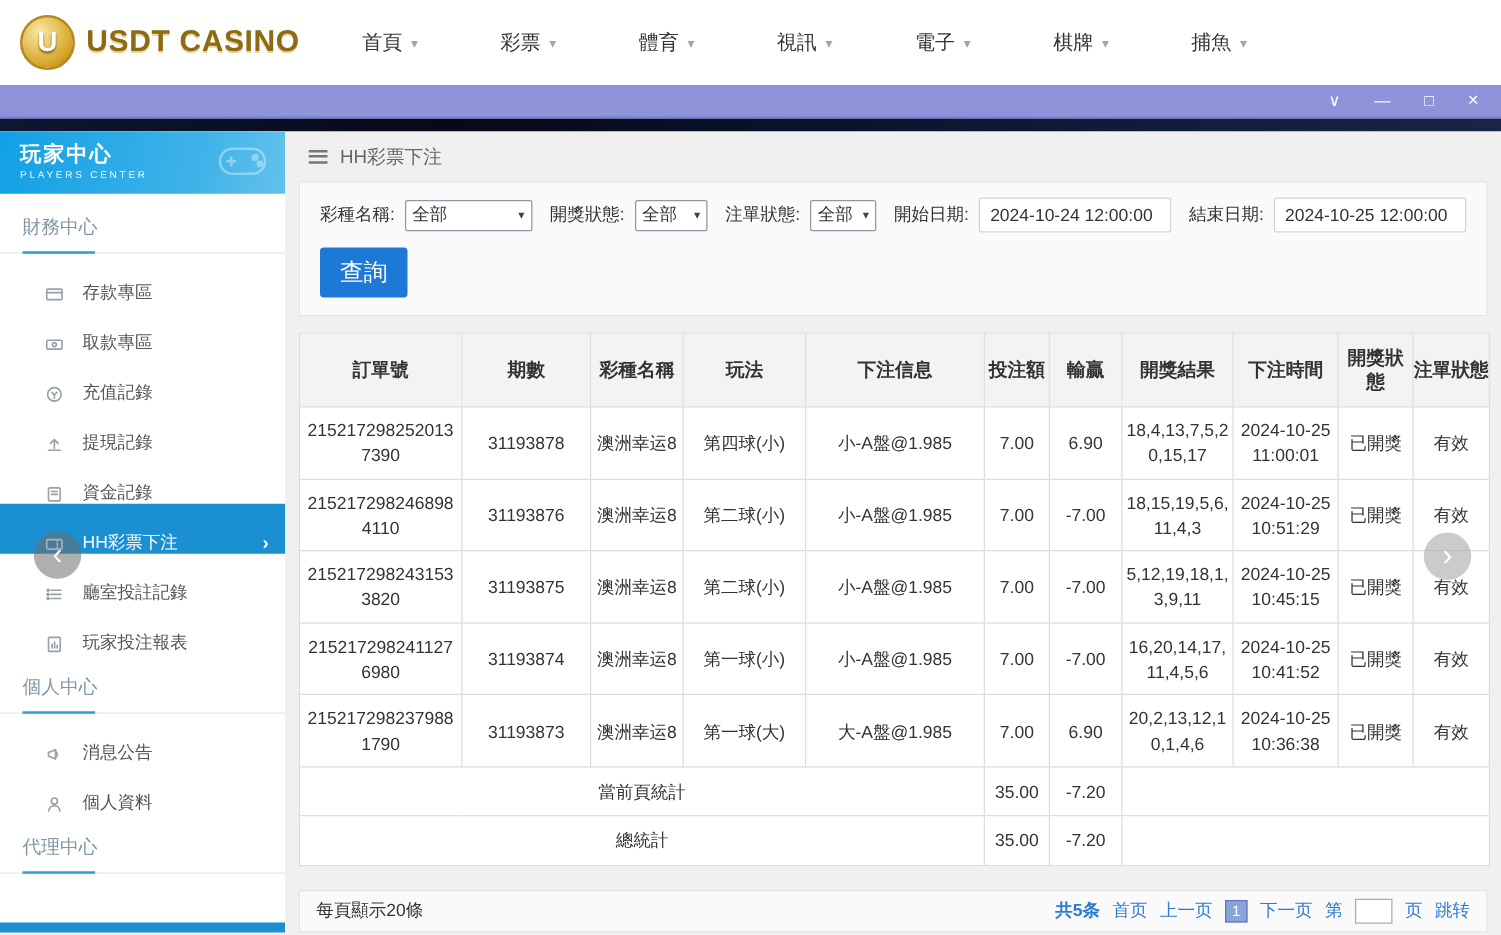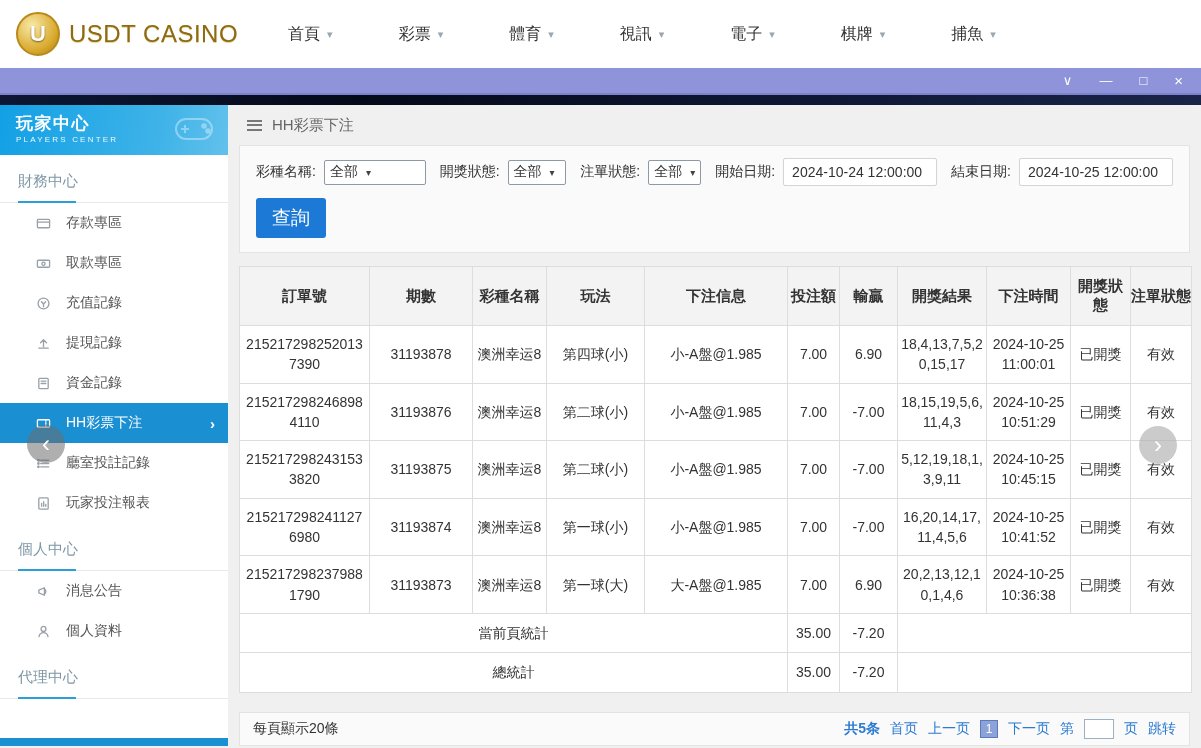--- a/index.html
+++ b/index.html
@@ -4,21 +4,21 @@
 <style>
   *{margin:0;padding:0;box-sizing:border-box}
   html,body{width:1201px;height:748px}
   body{font-family:"Liberation Sans","DejaVu Sans",sans-serif;overflow:hidden;background:#f0f0f0;position:relative}
 
   
   .topbar{height:68px;background:#fff;display:flex;align-items:center;padding:0 16px}
   .logo{display:flex;align-items:center;gap:9px;cursor:pointer}
   .logo-emblem{width:44px;height:44px;border-radius:50%;background:radial-gradient(circle at 35% 30%,#f9e9a8,#d8a92c 65%,#a87b18);border:2px solid #b8891c;display:flex;align-items:center;justify-content:center;flex-shrink:0}
   .logo-emblem span{font-size:22px;font-weight:bold;color:#fff;text-shadow:0 1px 2px #7a5a10}
-  .logo-text{font-size:24px;font-weight:normal;color:#8d6a14;letter-spacing:.5px;text-shadow:0 1px 0 #ead598}
+  .logo-text{font-size:24px;font-weight:bold;color:#8d6a14;letter-spacing:.5px;text-shadow:0 1px 0 #ead598}
   .nav{display:flex;margin-left:50px;gap:66px}
   .nav-item{display:flex;align-items:center;gap:7px;font-size:16px;color:#333;cursor:pointer;white-space:nowrap}
   .nav-item .chev{color:#9aa7b0;font-size:11px}
 
   
   .titlebar{height:27px;background:#8e93da;display:flex;align-items:center;justify-content:flex-end;gap:27px;padding:0 18px;color:#fff;border-bottom:2px solid #7d82cc}
   .titlebar .wbtn{font-size:13px;line-height:1;cursor:pointer}
 
   .darkstrip{height:10px;background:linear-gradient(90deg,#0d1733,#050a18 30%,#0d1733 65%,#1a2448)}
 
@@ -26,38 +26,38 @@
   .page-body{display:flex;height:641px}
 
   
   .sidebar{width:228px;background:#fff;flex-shrink:0;position:relative}
   .side-header{height:50px;background:linear-gradient(100deg,#12a0e5 0%,#3fb3e8 70%,#63c1ec 100%);color:#fff;padding:7px 0 0 16px;position:relative;overflow:hidden}
   .side-header h1{font-size:17px;font-weight:bold;letter-spacing:1.5px}
   .side-header p{font-size:8px;letter-spacing:2.2px;opacity:.92}
   .side-header .pad-icon{position:absolute;right:8px;top:4px;opacity:.5}
   .section-title{padding:17px 18px 11px;color:#7e97a6;font-size:15px;border-bottom:1px solid #e8e8e8;position:relative}
   .section-title::after{content:"";position:absolute;left:18px;bottom:-1px;width:58px;height:2px;background:#2a9fd8}
-  .menu-item{height:40px;display:flex;align-items:center;padding:0 14px 0 36px;gap:15px;font-size:14px;color:#555;cursor:pointer;position:relative}
+  .menu-item{height:40px;display:flex;align-items:flex-end;padding:0 14px 0 36px;gap:15px;font-size:14px;color:#555;cursor:pointer;position:relative}
   .menu-item .mi-icon{color:#98a0a8;display:flex;align-items:center}
   .menu-item.active{background:#1a8fd2;color:#fff}
   .menu-item.active .mi-icon{color:#fff}
   .menu-item .arrow{position:absolute;right:13px;color:#fff;font-size:15px;font-weight:bold}
   .side-bottom{position:absolute;bottom:0;left:0;width:100%;height:8px;background:#1a8fd2}
 
   
   .main{flex:1;padding:0 11px;min-width:0}
   .breadcrumb{height:40px;display:flex;align-items:center;gap:10px;color:#666;font-size:15px;padding-left:8px}
   .hamburger{width:15px;height:11px;border-top:2px solid #777;border-bottom:2px solid #777;position:relative;cursor:pointer}
   .hamburger::after{content:"";position:absolute;left:0;top:2.5px;width:100%;height:2px;background:#777}
 
   .filter-panel{background:#fafafa;border:1px solid #e3e3e3;padding:12px 16px 14px}
   .filter-row{display:flex;align-items:center;gap:8px;font-size:14px;color:#333;white-space:nowrap}
   .filter-row .lbl{margin-left:6px}
   .filter-row .lbl:first-child{margin-left:0}
-  .fake-select{background:#fff;border:1px solid #8f98a5;height:25px;display:inline-flex;align-items:center;justify-content:flex-start;padding:0 5px;cursor:pointer;border-radius:2px}
+  .fake-select{background:#fff;border:1px solid #8f98a5;height:25px;display:inline-flex;align-items:center;justify-content:space-between;padding:0 5px;cursor:pointer;border-radius:2px}
   .fake-select .chev{font-size:10px;color:#444;margin-left:8px}
   .sel-w1{width:112px}.sel-w2{width:64px}.sel-w3{width:56px}
   .date-input{height:28px;border:1px solid #d4d4d4;background:#fff;padding:0 8px;font-size:14px;color:#333;width:154px;font-family:inherit;border-radius:2px}
   .search-btn{margin-top:12px;background:#1d79d6;color:#fff;border:none;padding:7px 16px;font-size:19px;border-radius:3px;cursor:pointer;font-family:inherit}
 
   .table-wrap{margin-top:13px}
   table{width:100%;border-collapse:collapse;background:#fff;table-layout:fixed}
   th,td{border:1px solid #ddd;text-align:center;color:#333;overflow:hidden}
   th{background:#f3f3f3;font-size:15px;font-weight:bold;padding:10px 0}
   td{font-size:14px;padding:8px 3px;line-height:1.45}

